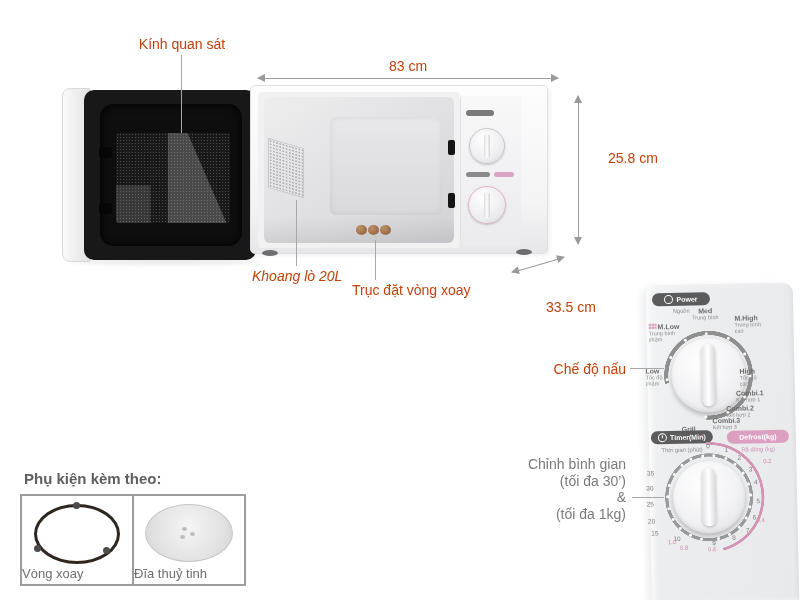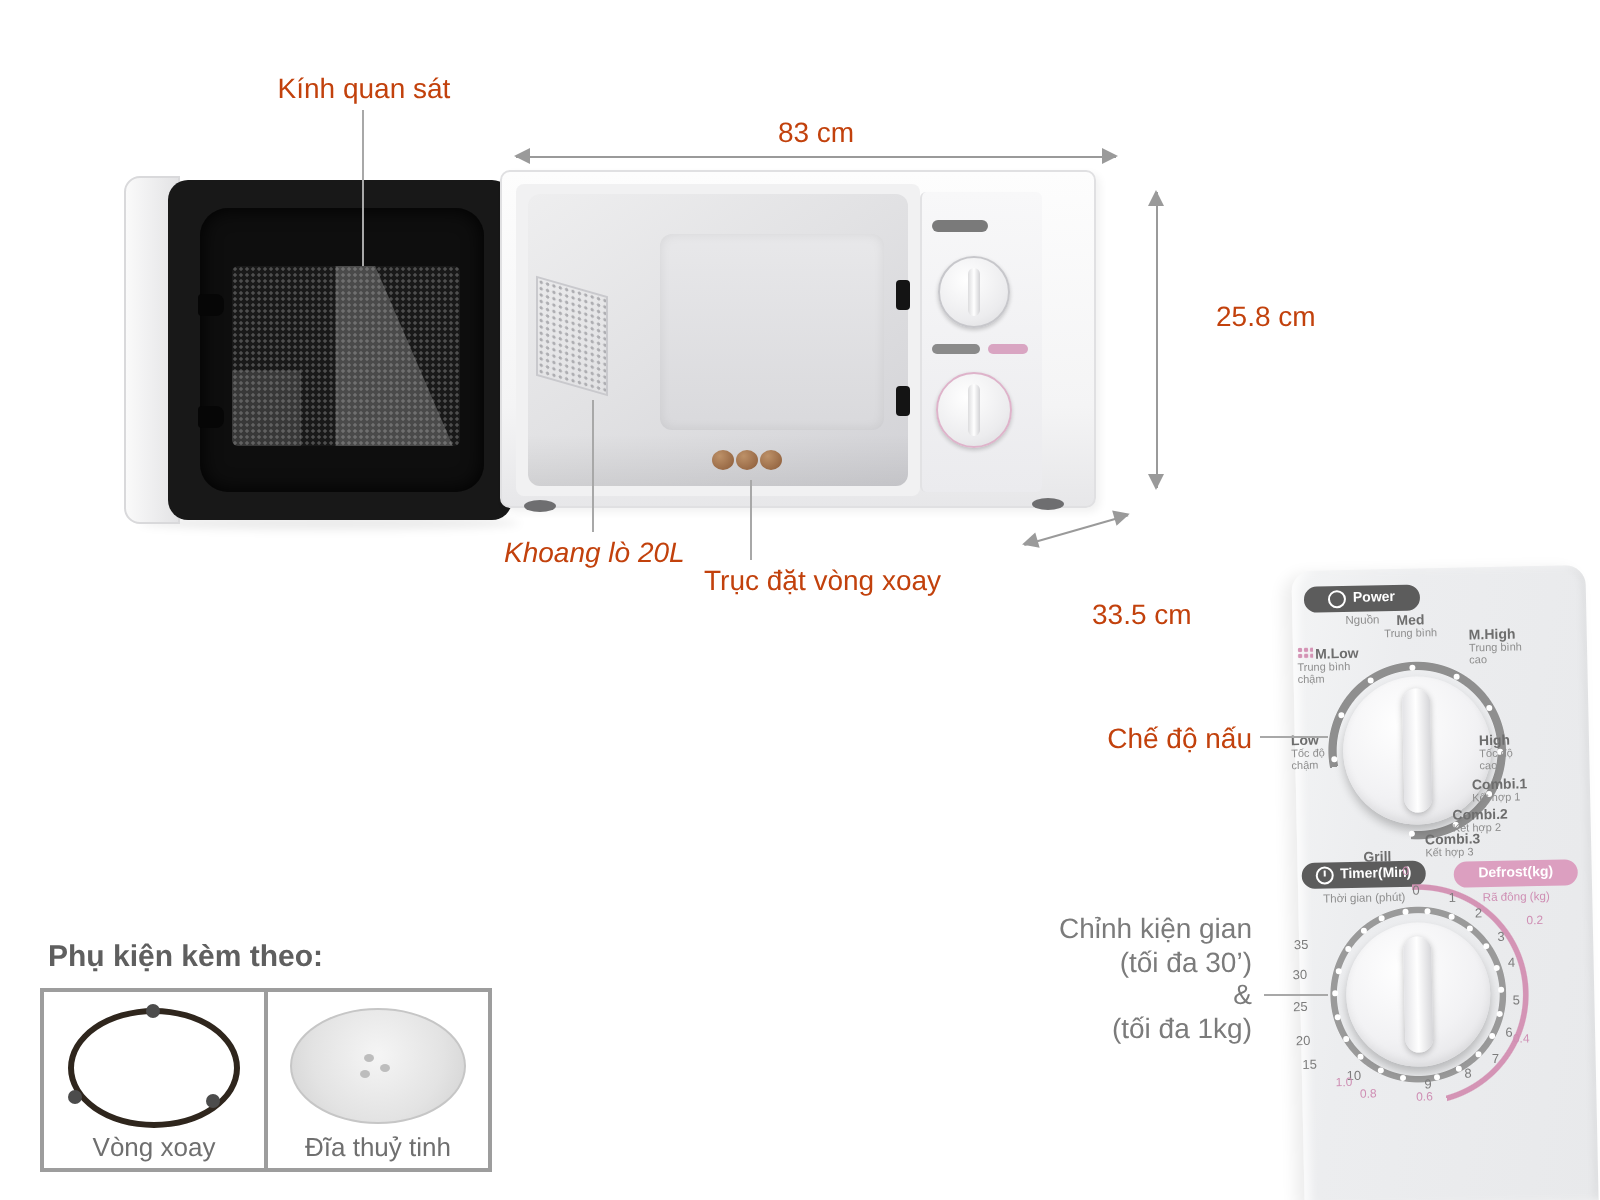--- a/index.html
+++ b/index.html
@@ -96,21 +96,21 @@
 
   
   .note{position:absolute;text-align:right;font-size:14px;color:#7b7b7b;line-height:1.18;}
 
   
   .acc-head{position:absolute;left:24px;top:470px;font-size:15px;font-weight:bold;color:#5f5f5f;}
   .acc-table{position:absolute;left:20px;top:494px;display:flex;}
   .acc-cell{width:110px;height:88px;border:2px solid #9d9d9d;margin-left:-2px;position:relative;
     display:flex;flex-direction:column;align-items:center;justify-content:flex-start;background:#fff;}
   .acc-cell:first-child{margin-left:0;}
-  .acc-cell .acc-lbl{position:absolute;bottom:3px;width:100%;text-align:center;font-size:13px;color:#6f6f6f;}
+  .acc-cell .acc-lbl{position:absolute;bottom:3px;width:100%;text-align:left;font-size:13px;color:#6f6f6f;}
   .ring-ico{position:relative;margin-top:8px;width:80px;height:54px;border:3px solid #2f261d;border-radius:50%;}
   .ring-ico i{position:absolute;width:7px;height:7px;border-radius:50%;background:#4c4c4c;}
   .plate-ico{position:relative;margin-top:8px;width:86px;height:56px;border-radius:50%;border:1px solid #c6c6c6;
     background:radial-gradient(circle at 50% 40%,#f5f5f5 0%,#e3e3e3 60%,#d0d0d0 100%);}
   .plate-ico i{position:absolute;width:5px;height:4px;border-radius:50%;background:#bdbdbd;}
 </style>
 </head>
 <body>
 
 <div id="stage">
@@ -315,21 +315,21 @@
     <span class="dnum" style="left:103px;top:234px;">0.4</span>
     <span class="dnum" style="left:54px;top:262px;">0.6</span>
     <span class="dnum" style="left:26px;top:260px;">0.8</span>
     <span class="dnum" style="left:14px;top:254px;">1.0</span>
   </div>
 
   <div class="lbl" style="left:500px;top:361px;width:126px;text-align:right;">Chế độ nấu</div>
   <div class="conn-h" style="left:630px;top:368px;width:34px;"></div>
 
   <div class="note" style="left:470px;top:456px;width:156px;">
-    <div>Chỉnh kiện gian</div>
+    <div>Chỉnh bình gian</div>
     <div>(tối đa 30’)</div>
     <div>&amp;</div>
     <div>(tối đa 1kg)</div>
   </div>
   <div class="conn-h" style="left:632px;top:497px;width:32px;"></div>
 
   <div class="acc-head">Phụ kiện kèm theo:</div>
   <div class="acc-table">
     <div class="acc-cell">
       <div class="ring-ico">

